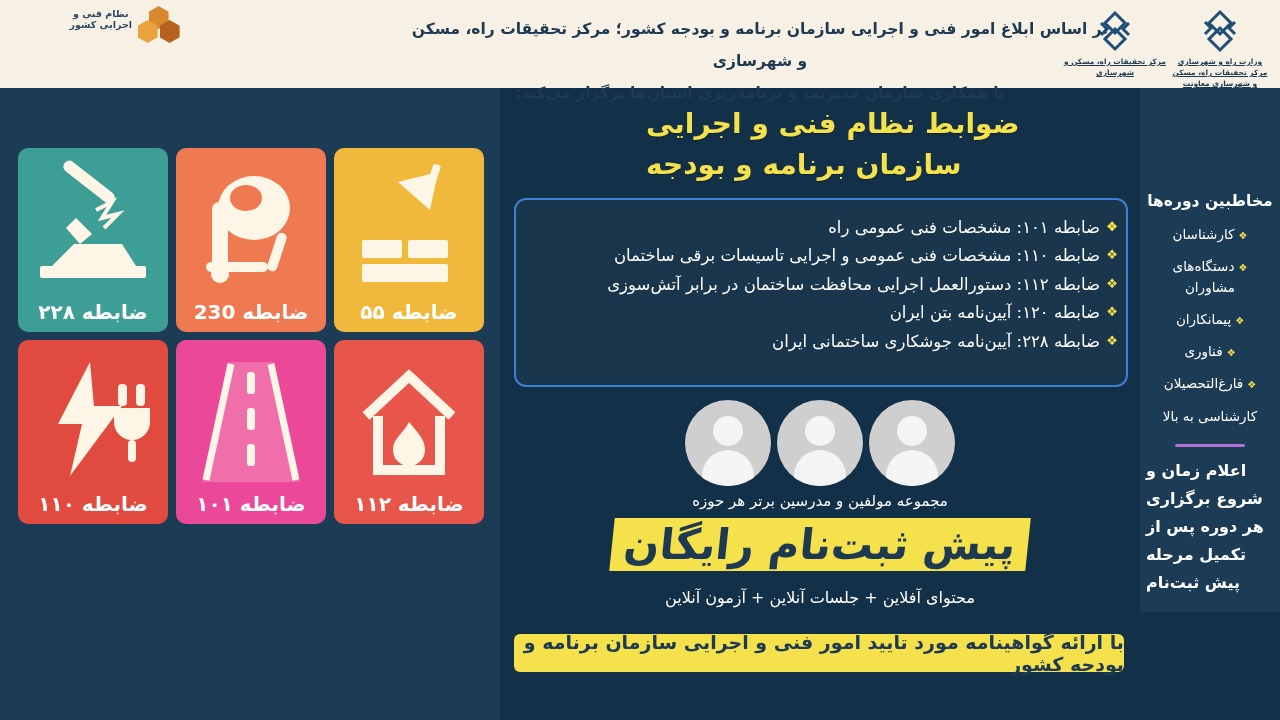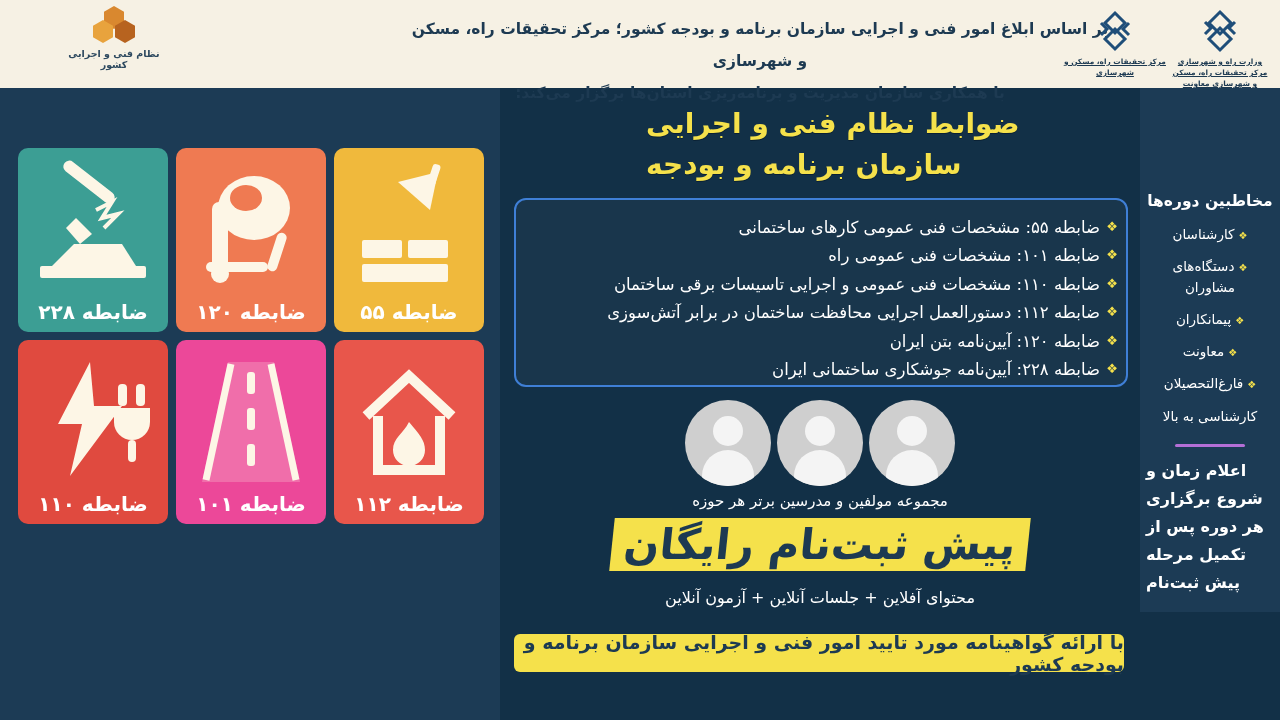--- a/index.html
+++ b/index.html
@@ -14,21 +14,21 @@
     position:absolute;left:0;top:0;width:1280px;height:88px;
     background:#f6f1e4;
   }
   .header-center{
     position:absolute;right:170px;top:14px;width:700px;
     text-align:center;color:#1d3a52;font-size:15.5px;line-height:2.05;
     font-weight:600;
   }
   .logo-left{
     position:absolute;left:66px;top:6px;width:96px;height:80px;
-    display:flex;flex-direction:column;align-items:center;justify-content:flex-start;
+    display:flex;justify-content:flex-start;
   }
   .hexwrap{width:46px;height:40px;position:relative;}
   .hex{
     position:absolute;width:20px;height:23px;background:#e8a33d;
     clip-path:polygon(50% 0%,100% 25%,100% 75%,50% 100%,0% 75%,0% 25%);
   }
   .hex.h1{left:13px;top:0;background:#d9882f;}
   .hex.h2{left:2px;top:14px;background:#e8a33d;}
   .hex.h3{left:24px;top:14px;background:#b7631f;}
   .logo-left .cap{
@@ -226,21 +226,21 @@
           <ellipse cx="78" cy="60" rx="36" ry="32"></ellipse>
           <rect x="36" y="54" width="16" height="70" rx="7"></rect>
           <rect x="30" y="114" width="62" height="10" rx="5"></rect>
           <circle cx="44" cy="126" r="9"></circle>
           <rect x="96" y="84" width="10" height="40" rx="5" transform="rotate(18 101 104)"></rect>
         </g>
         <g fill="#ef7a52">
           <ellipse cx="70" cy="50" rx="16" ry="13"></ellipse>
         </g>
       </svg>
-      <div class="label">ضابطه ۱۲۰</div>
+      <div class="label">ضابطه 230</div>
     </div>
 
     <div class="tile t-teal">
       <svg class="art" viewBox="0 0 150 160">
         <g fill="#fdf6e6">
           <rect x="40" y="28" width="62" height="12" rx="6" transform="rotate(38 71 34)"></rect>
           <path d="M58 70 L74 86 L62 96 L48 80 Z"></path>
           <rect x="22" y="118" width="106" height="12" rx="2"></rect>
           <path d="M34 118 L56 96 L104 96 L118 118 Z"></path>
           <path d="M78 62 l16 -8 -10 16 16 -4 -14 14" stroke="#fdf6e6" stroke-width="4" fill="none"></path>
@@ -295,21 +295,21 @@
 
 <div class="center">
 
   <div class="title-block">
     <div class="title-line">ضوابط نظام فنی و اجرایی</div>
     <div class="title-line">سازمان برنامه و بودجه</div>
   </div>
 
   <div class="rules-box">
     <div class="rules-inner">
-      <div class="rule"><span class="bul">❖</span><span>ضابطه ۵۵: مشخصات فنی عمومی کارهای ساختمانی</span></div>
+      <div class="rule"><span class="bul">❖</span></div>
       <div class="rule"><span class="bul">❖</span><span>ضابطه ۱۰۱: مشخصات فنی عمومی راه</span></div>
       <div class="rule"><span class="bul">❖</span><span>ضابطه ۱۱۰: مشخصات فنی عمومی و اجرایی تاسیسات برقی ساختمان</span></div>
       <div class="rule"><span class="bul">❖</span><span>ضابطه ۱۱۲: دستورالعمل اجرایی محافظت ساختمان در برابر آتش‌سوزی</span></div>
       <div class="rule"><span class="bul">❖</span><span>ضابطه ۱۲۰: آیین‌نامه بتن ایران</span></div>
       <div class="rule"><span class="bul">❖</span><span>ضابطه ۲۲۸: آیین‌نامه جوشکاری ساختمانی ایران</span></div>
     </div>
   </div>
 
   <div class="people">
     <div class="circ c1">
@@ -336,19 +336,19 @@
 
   <div class="footer-note">با ارائه گواهینامه مورد تایید امور فنی و اجرایی سازمان برنامه و بودجه کشور</div>
 </div>
 
 <div class="right">
   <div class="aud-title">مخاطبین دوره‌ها</div>
   <div class="aud-list">
     <div class="aud-item"><span class="bul">❖</span><span>کارشناسان</span></div>
     <div class="aud-item"><span class="bul">❖</span><span>دستگاه‌های مشاوران</span></div>
     <div class="aud-item"><span class="bul">❖</span><span>پیمانکاران</span></div>
-    <div class="aud-item"><span class="bul">❖</span><span>معاونت</span></div>
+    <div class="aud-item"><span class="bul">❖</span><span>فناوری</span></div>
     <div class="aud-item"><span class="bul">❖</span><span>فارغ‌التحصیلان</span></div>
     <div class="aud-item"><span>کارشناسی به بالا</span></div>
   </div>
   <div class="divider"></div>
   <div class="announce">اعلام زمان و شروع برگزاری هر دوره پس از تکمیل مرحله پیش ثبت‌نام</div>
 </div>
 
 </body></html>

